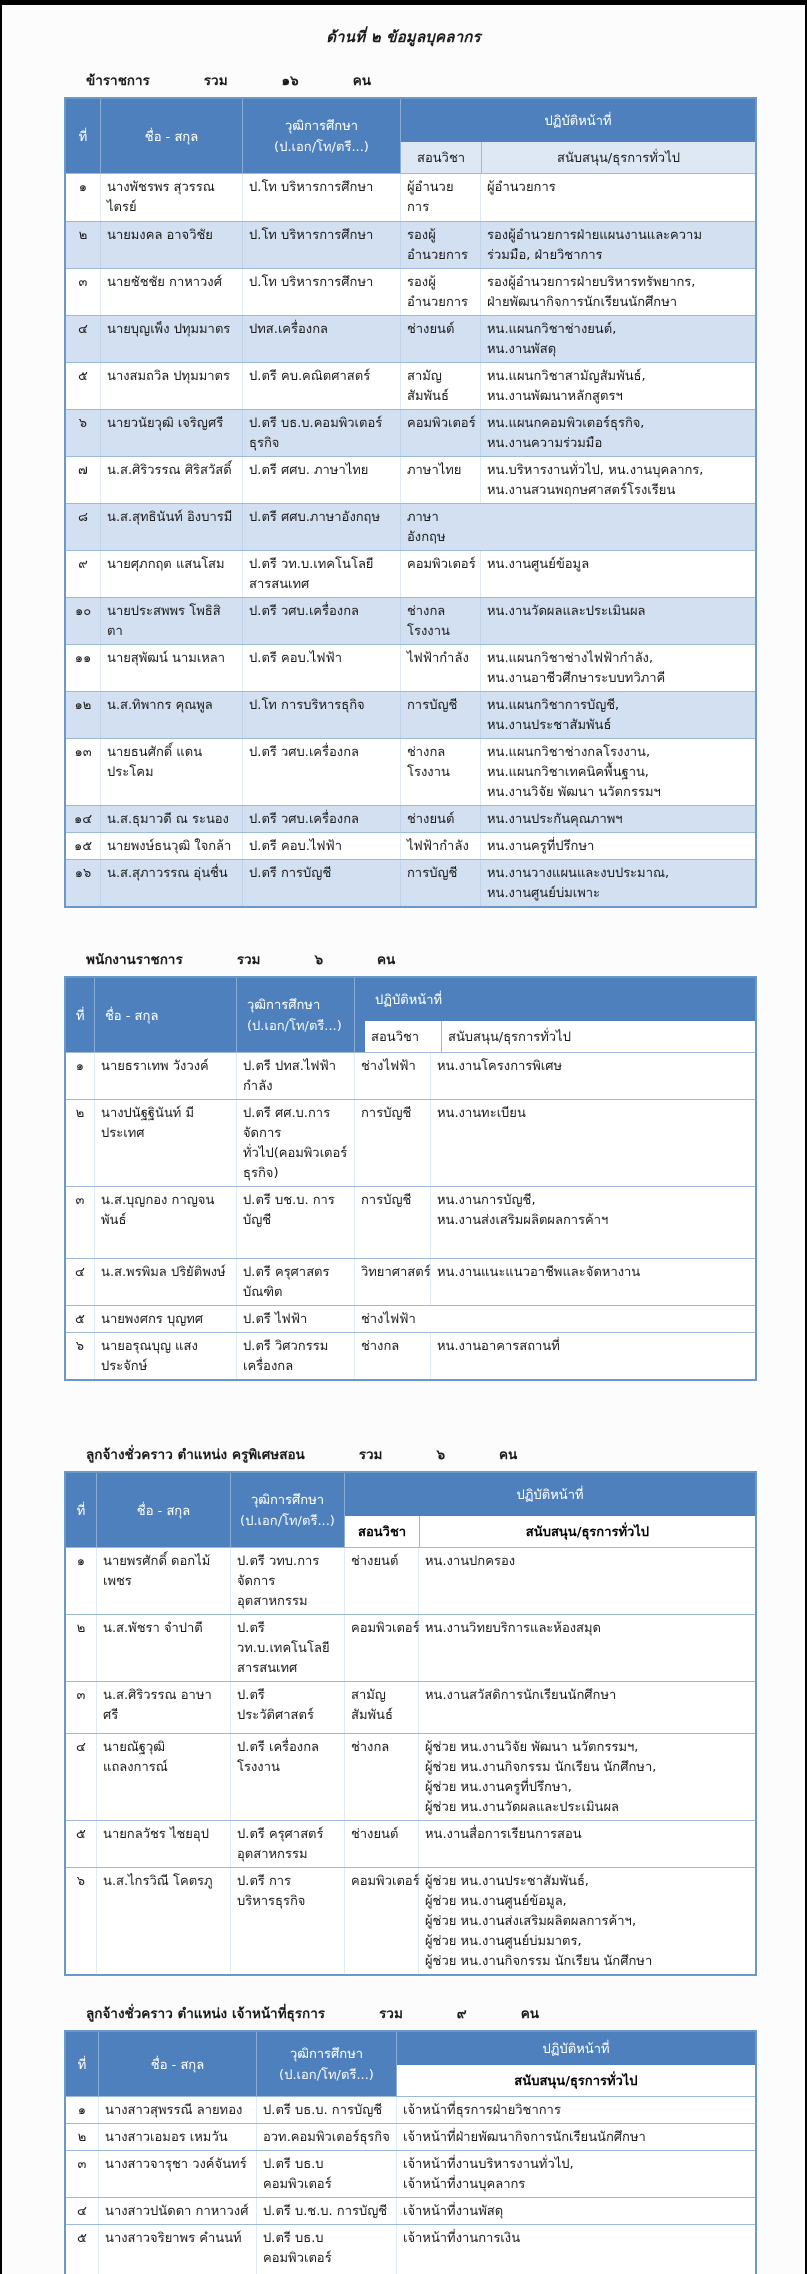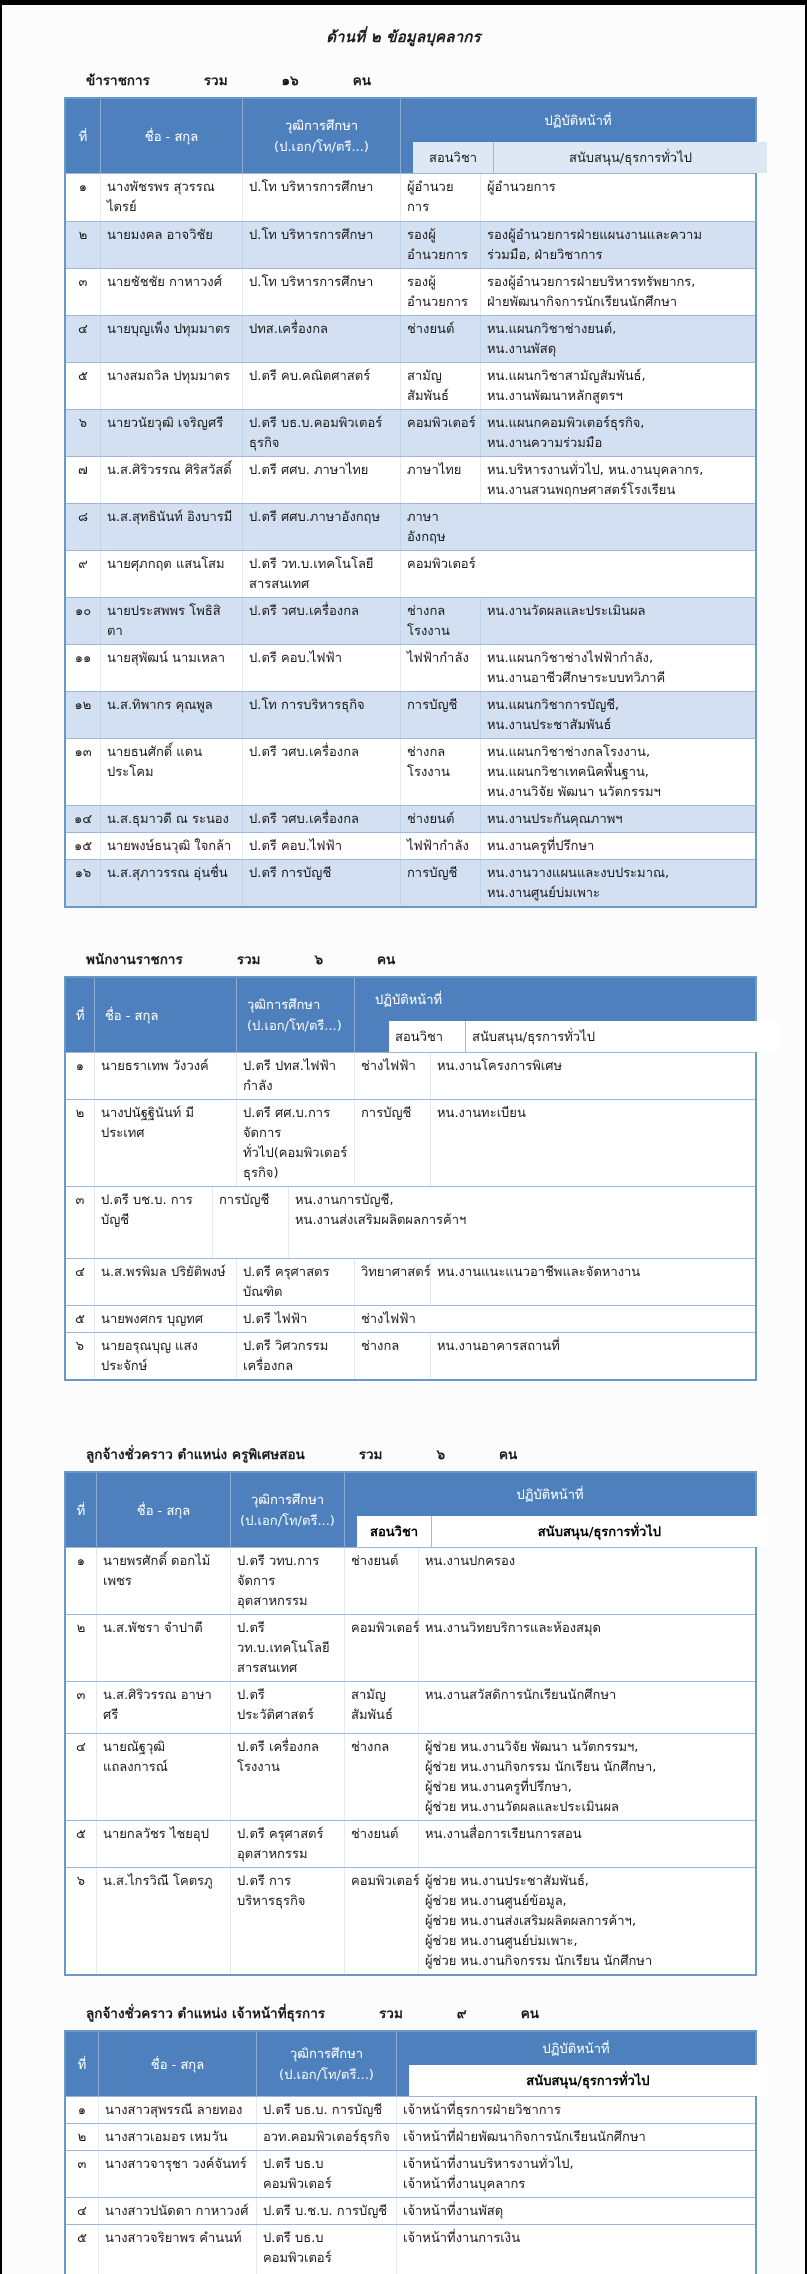--- a/index.html
+++ b/index.html
@@ -27,21 +27,21 @@
   .ptable{ border:2px solid var(--border-blue); background:#fff; }
 
   
   .thead{ display:flex; background:var(--header-blue); color:#fff; font-size:13px; }
   .th{ display:flex; flex-direction:column; justify-content:center; align-items:center; text-align:center;
        padding:6px 6px; border-left:1px solid rgba(255,255,255,.35); min-height:74px; }
   .thead .th:first-child{ border-left:none; }
   .edu-l2{ opacity:.95; }
   .c-duty{ flex:1; padding:0; min-height:74px; }
   .duty-label{ flex:1; display:flex; align-items:center; justify-content:center; padding:5px; width:100%; }
-  .duty-sub{ display:flex; width:100%;margin-left:24px; }
+  .duty-sub{ display:flex; width:100%; }
   .sub-th{ padding:5px 6px; text-align:center; font-size:13px; }
   .sub-th.c-support{ flex:1; }
   .sub-th + .sub-th{ border-left:1px solid var(--row-line); }
 
   
   .t1 .duty-sub{ background:var(--subheader-blue); color:#1a1a1a; }
   .t2 .duty-sub{ background:#fff; color:#1a1a1a; }
   .t3 .duty-sub, .t4 .duty-sub, .t5 .duty-sub{ background:#fff; color:#000; font-weight:bold; }
   .t2 .th{ align-items:flex-start; text-align:left; padding-left:10px; }
   .t2 .duty-label{ justify-content:flex-start; padding-left:10px; }
@@ -188,20 +188,23 @@
               </div>
               <div class="td c-teach">ภาษาอังกฤษ</div>
             </div>
             <div class="row">
               <div class="td c-no">๙</div>
               <div class="td c-name">นายศุภกฤต  แสนโสม</div>
               <div class="td c-edu">
                 <div class="line">ป.ตรี วท.บ.เทคโนโลยีสารสนเทศ</div>
               </div>
               <div class="td c-teach">คอมพิวเตอร์</div>
+              <div class="td c-support">
+                <div class="line">หน.งานศูนย์ข้อมูล</div>
+              </div>
             </div>
             <div class="row">
               <div class="td c-no">๑๐</div>
               <div class="td c-name">นายประสพพร  โพธิสิตา</div>
               <div class="td c-edu">
                 <div class="line">ป.ตรี วศบ.เครื่องกล</div>
               </div>
               <div class="td c-teach">ช่างกลโรงงาน</div>
               <div class="td c-support">
                 <div class="line">หน.งานวัดผลและประเมินผล</div>
@@ -323,20 +326,21 @@
                 <div class="line">ป.ตรี  ศศ.บ.การจัดการ</div>
                 <div class="line">ทั่วไป(คอมพิวเตอร์ธุรกิจ)</div>
               </div>
               <div class="td c-teach">การบัญชี</div>
               <div class="td c-support">
                 <div class="line">หน.งานทะเบียน</div>
               </div>
             </div>
             <div class="row tall">
               <div class="td c-no">๓</div>
+              <div class="td c-name">น.ส.บุญกอง  กาญจนพันธ์</div>
               <div class="td c-edu">
                 <div class="line">ป.ตรี  บช.บ. การบัญชี</div>
               </div>
               <div class="td c-teach">การบัญชี</div>
               <div class="td c-support">
                 <div class="line">หน.งานการบัญชี,</div>
                 <div class="line">หน.งานส่งเสริมผลิตผลการค้าฯ</div>
               </div>
             </div>
             <div class="row">
@@ -461,21 +465,21 @@
               <div class="td c-no">๖</div>
               <div class="td c-name">น.ส.ไกรวิณี  โคตรภู</div>
               <div class="td c-edu">
                 <div class="line">ป.ตรี การบริหารธุรกิจ</div>
               </div>
               <div class="td c-teach">คอมพิวเตอร์</div>
               <div class="td c-support">
                 <div class="line">ผู้ช่วย หน.งานประชาสัมพันธ์,</div>
                 <div class="line">ผู้ช่วย หน.งานศูนย์ข้อมูล,</div>
                 <div class="line">ผู้ช่วย หน.งานส่งเสริมผลิตผลการค้าฯ,</div>
-                <div class="line">ผู้ช่วย หน.งานศูนย์บ่มเพาะ,</div>
+                <div class="line">ผู้ช่วย หน.งานศูนย์บ่มมาตร,</div>
                 <div class="line">ผู้ช่วย หน.งานกิจกรรม นักเรียน นักศึกษา</div>
               </div>
             </div>
           </div>
         </div>
       </div>
       <div class="section t4">
         <div class="section-title">
           <span class="st-part">ลูกจ้างชั่วคราว ตำแหน่ง เจ้าหน้าที่ธุรการ</span>
           <span class="st-part">รวม</span>

